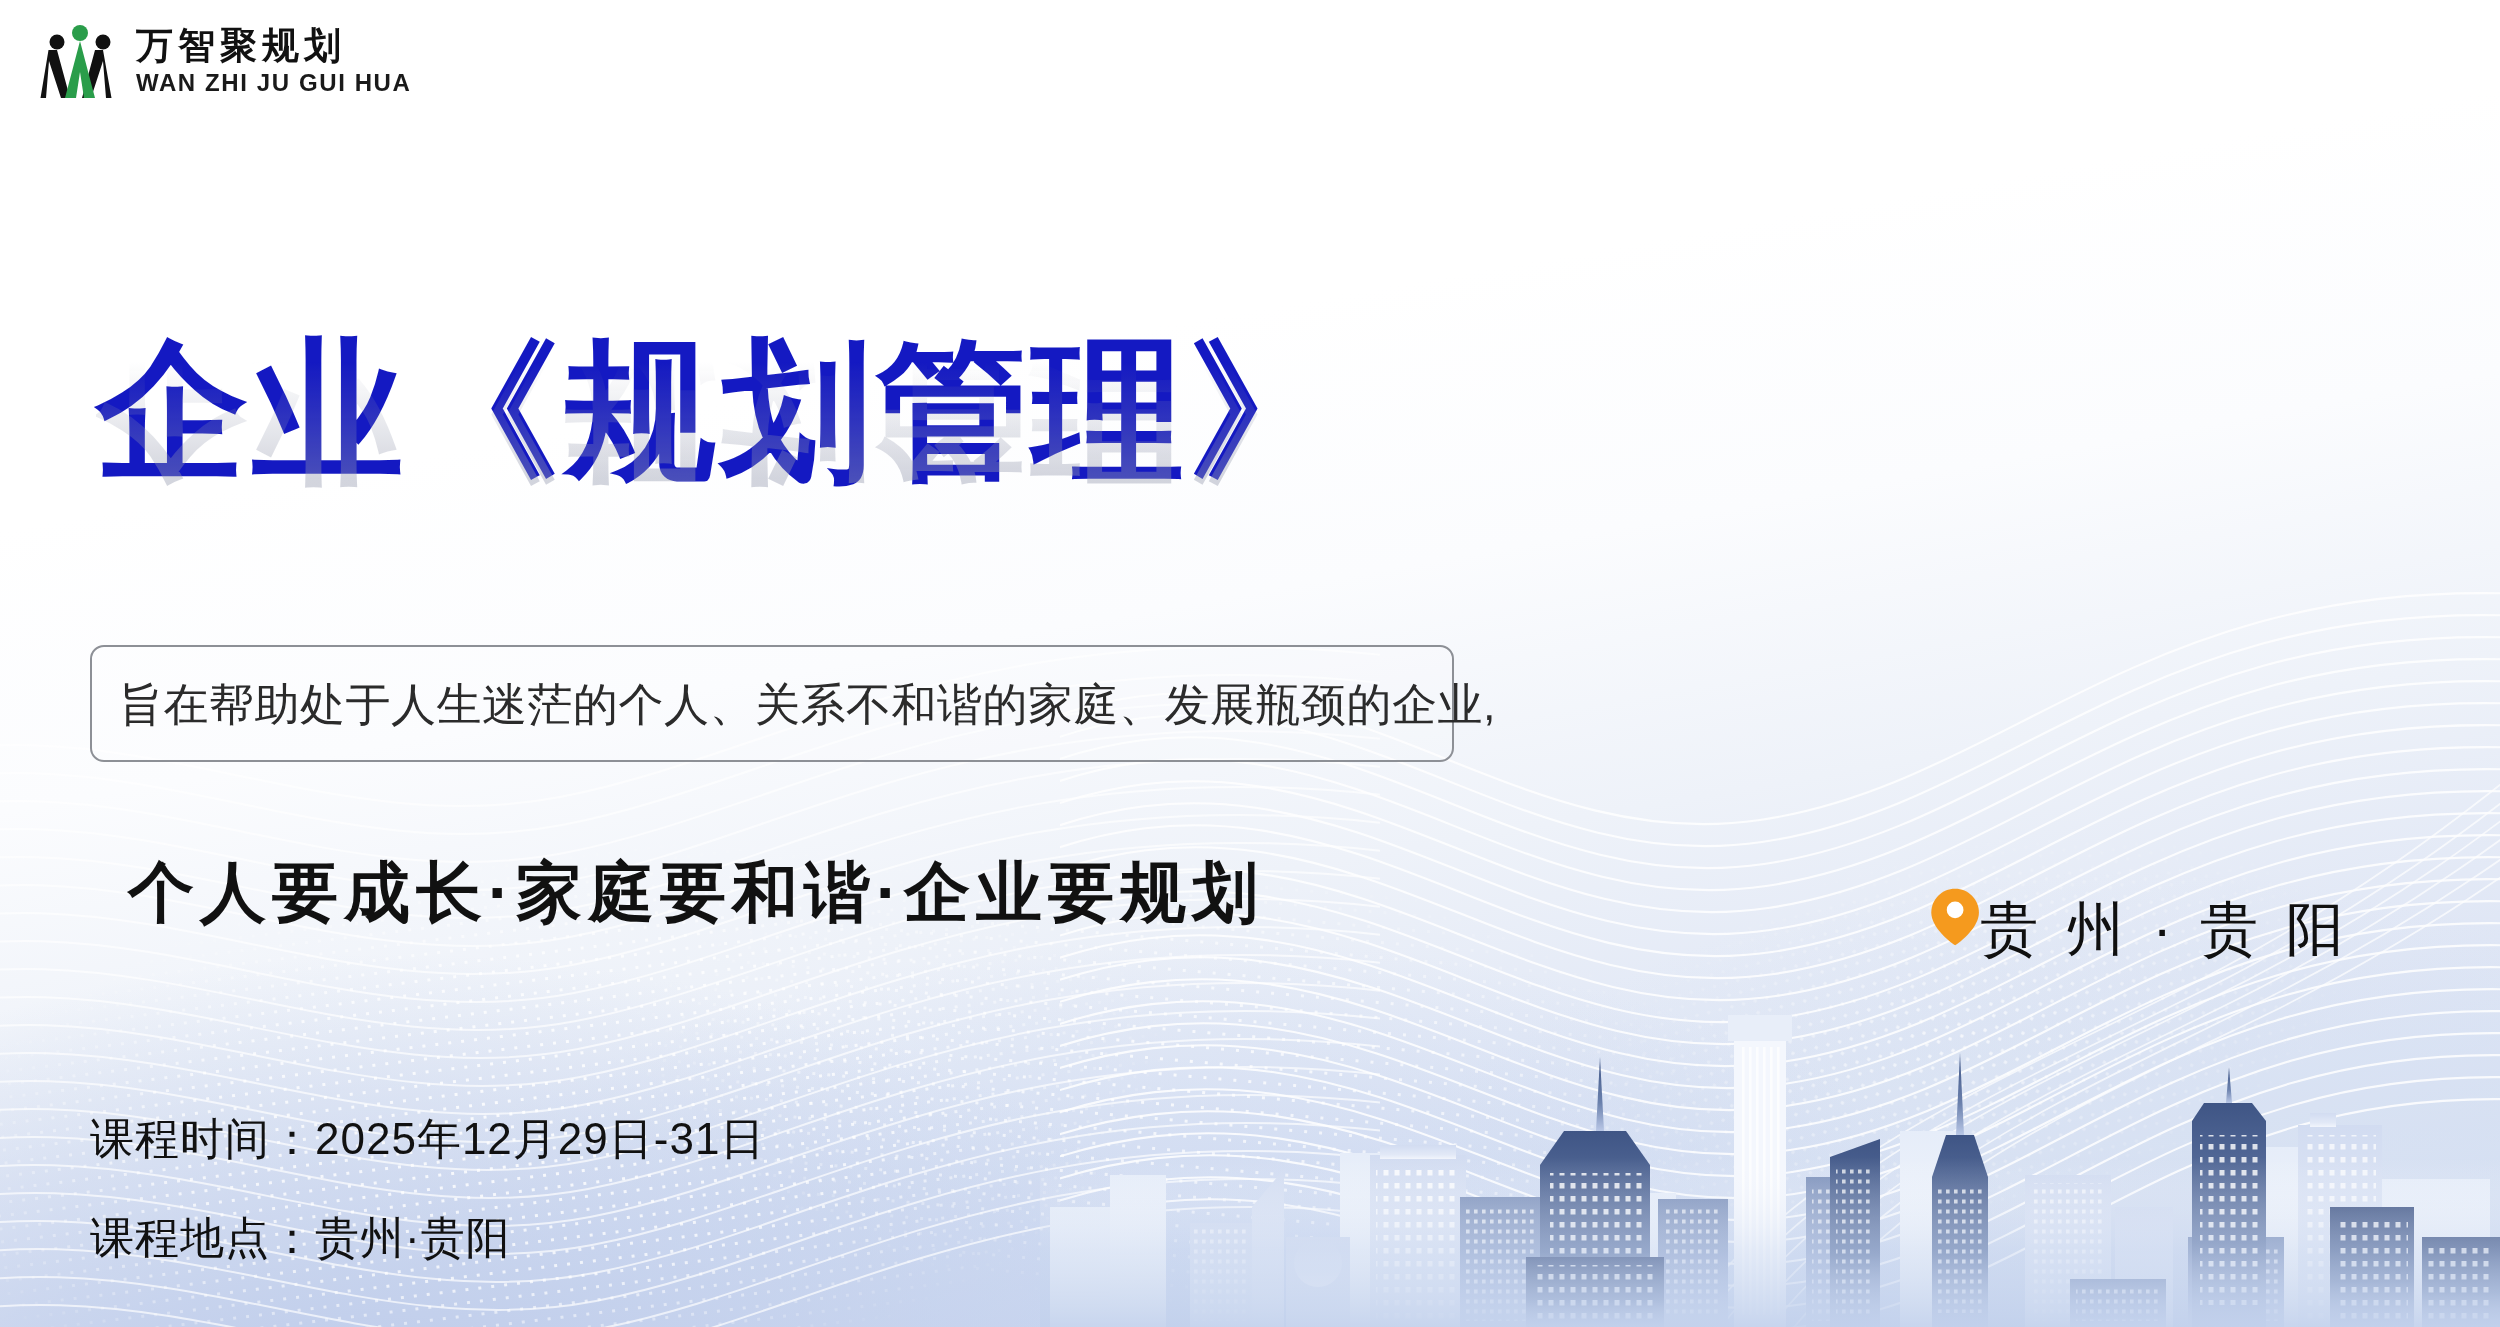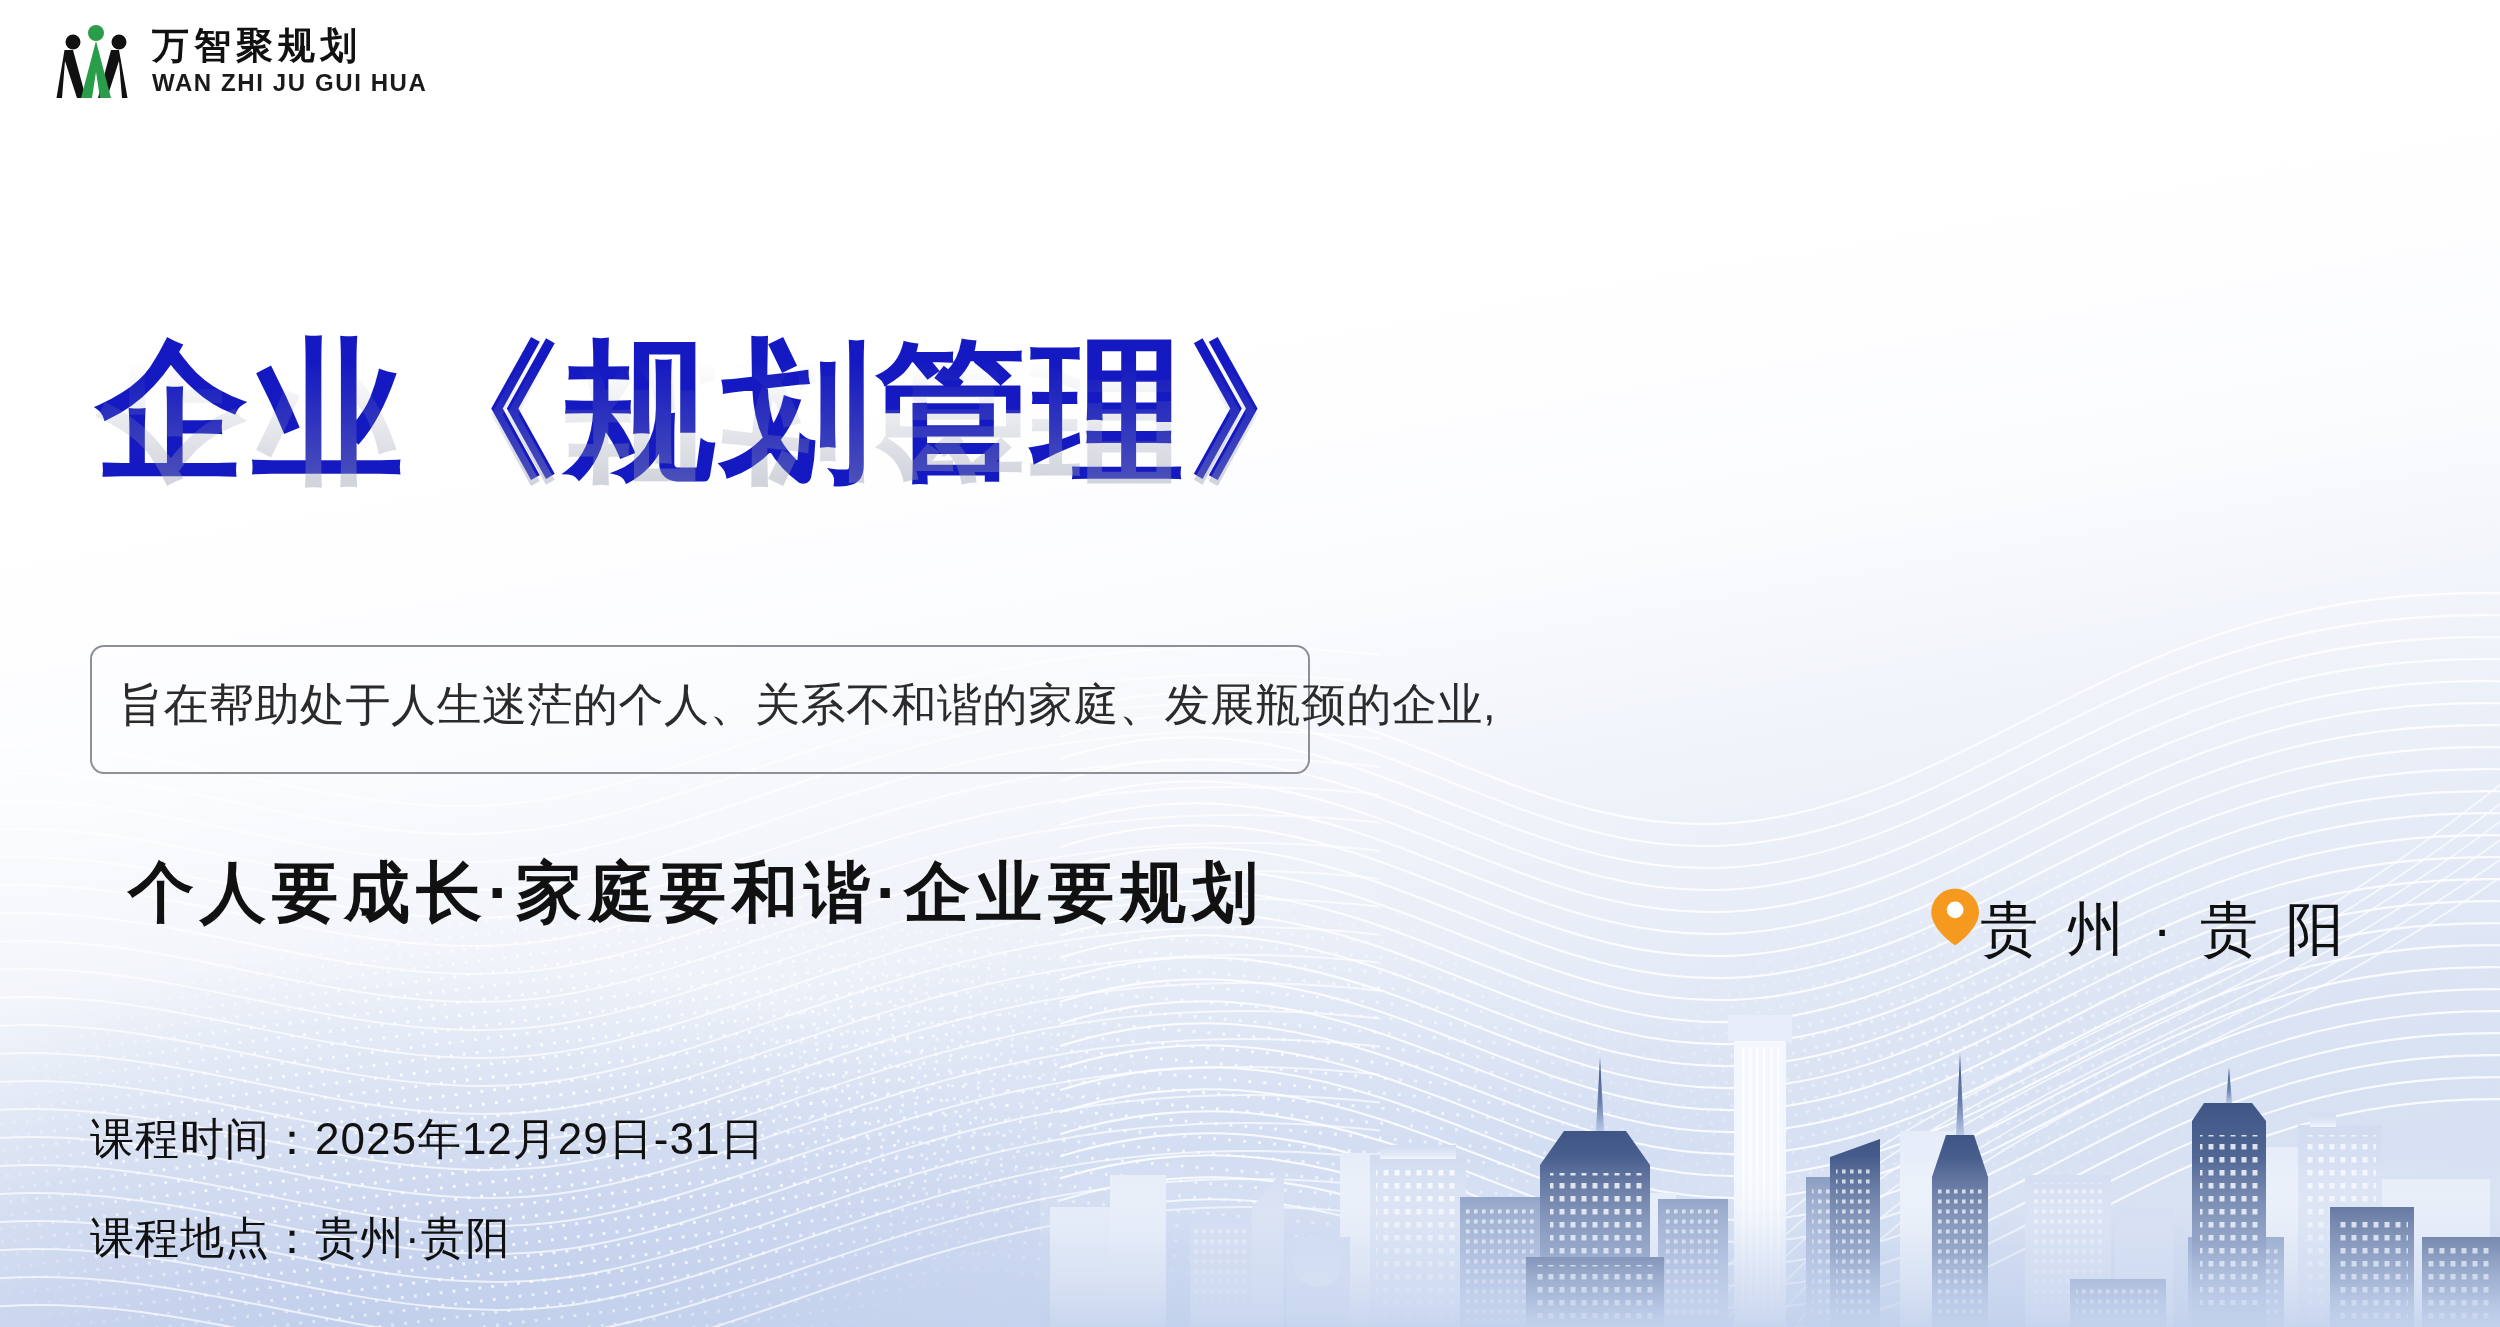--- a/index.html
+++ b/index.html
@@ -55,21 +55,21 @@
     -webkit-mask-image:radial-gradient(ellipse 520px 250px at 40% 50%, #000 0%, transparent 80%);
     mask-image:radial-gradient(ellipse 520px 250px at 40% 50%, #000 0%, transparent 80%);
     transform:rotate(-14deg);
   }
 
   
   .skyline{position:absolute;right:0;bottom:0;width:1460px;height:420px;}
 
   
   .logo{
-    position:absolute;left:56px;top:20px;display:flex;align-items:center;gap:16px;
+    position:absolute;left:40px;top:20px;display:flex;align-items:center;gap:16px;
   }
   .logo-mark{width:80px;height:82px;display:block;}
   .logo-text{display:flex;flex-direction:column;line-height:1;}
   .logo-cn{
     font-family:"Liberation Serif","DejaVu Serif",serif;
     font-size:37px;font-weight:700;color:#111;letter-spacing:5px;
     margin-bottom:7px;
   }
   .logo-en{
     font-size:24px;font-weight:700;color:#1a1a1a;letter-spacing:1.6px;
@@ -89,24 +89,24 @@
     transform:scaleY(-1);transform-origin:top;
     margin-top:2px;
     background:linear-gradient(to top, rgba(255,255,255,0) 18%, rgba(150,155,175,.42) 92%);
     -webkit-background-clip:text;background-clip:text;
     color:transparent;-webkit-text-fill-color:transparent;
     filter:blur(.4px);
   }
 
   
   .desc-box{
-    position:absolute;left:90px;top:645px;width:1220px;
+    position:absolute;left:90px;top:645px;width:1364px;
     border:2px solid #8d9096;border-radius:14px;
     background:rgba(255,255,255,0.12);
-    padding:22px 26px 30px 26px;box-sizing:border-box;text-align:right;
+    padding:22px 26px 18px 26px;box-sizing:border-box;text-align:right;
   }
   .desc-line{
     font-family:"Liberation Sans","DejaVu Sans",sans-serif;
     font-size:45px;color:#2b2b2b;line-height:1.62;
     letter-spacing:0.5px;white-space:nowrap;
   }
 
   
   .slogan{
     position:absolute;left:128px;top:848px;

